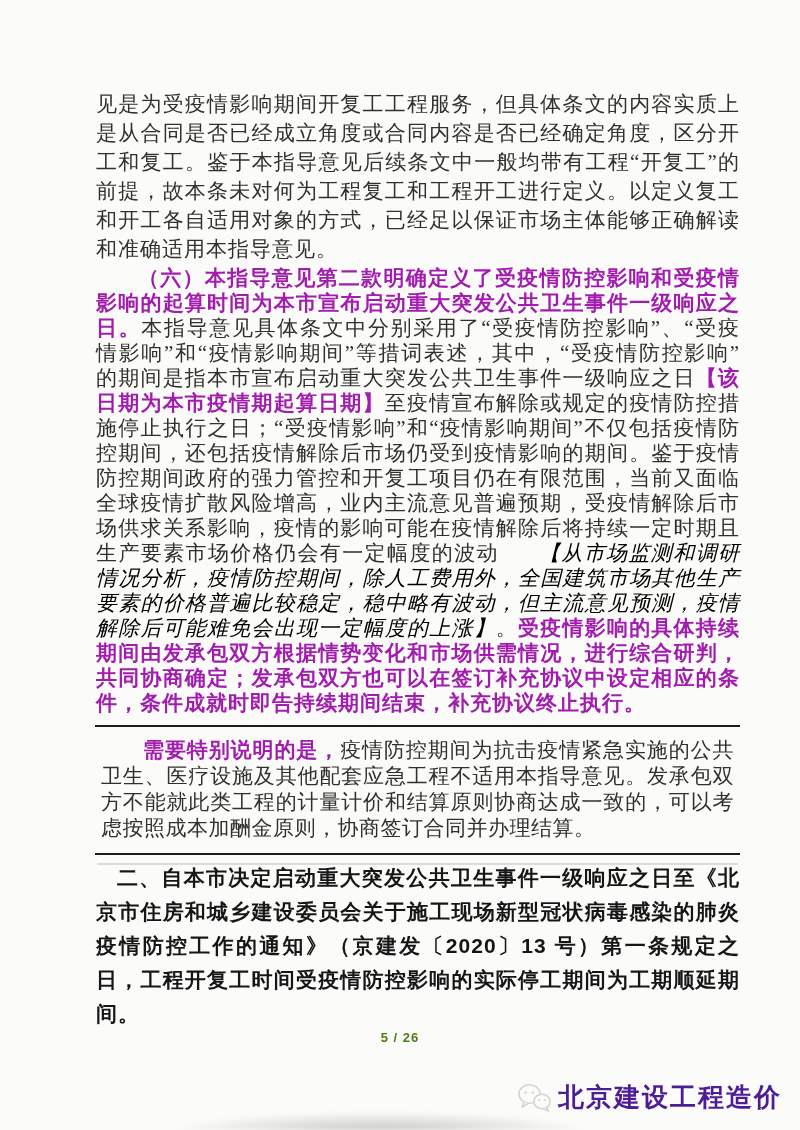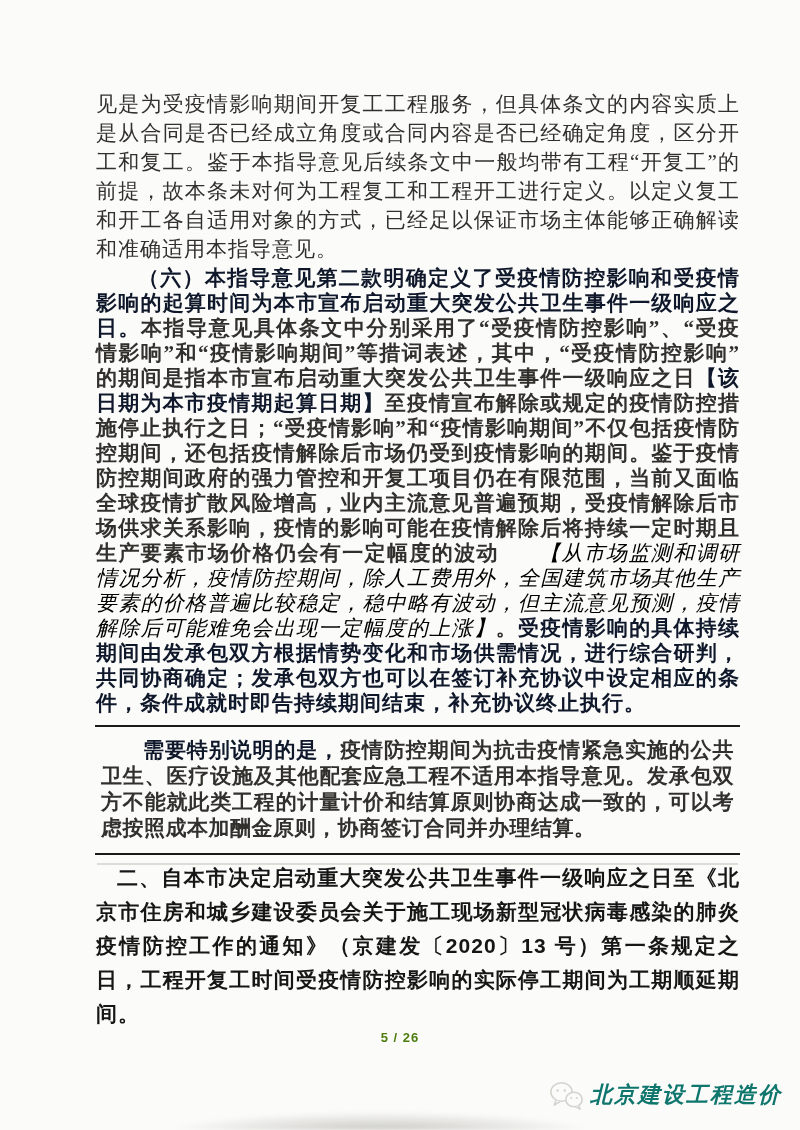--- a/index.html
+++ b/index.html
@@ -18,22 +18,22 @@
     width: 644px;
     margin: 0;
     font-size: 21px;
     color: #32302c;
     text-align: justify;
     text-justify: inter-character;
     letter-spacing: 1px;
   }
   .para1 { top: 90px; line-height: 29px; }
   .para2 { top: 266px; line-height: 25px; text-indent: 2em; }
-  .run-bold { font-weight: bold; color: #0f172a; font-family: Liberation Serif, serif; }
-  .run-regular { font-weight: bold; }
+  .run-bold { font-weight: bold; color: #a21caf; font-family: Liberation Serif, serif; }
+  .run-regular { font-weight: normal; }
   .run-italic { font-style: italic; color: #000000; margin-left: 40px; }
   
   .note-box {
     position: absolute;
     left: 95px;
     top: 725px;
     width: 645px;
     border-top: 2.5px solid #1b1b1b;
     border-bottom: 2.5px solid #1b1b1b;
     padding: 4px 0 6px 0;
@@ -93,25 +93,24 @@
     position: absolute;
     top: 1080px;
     right: 18px;
     display: flex;
     align-items: center;
     gap: 7px;
   }
   .wm-text {
     font-family: "Liberation Sans", "DejaVu Sans", sans-serif;
     font-weight: bold;
-    font-size: 22px;
+    font-size: 26px;
     letter-spacing: 2px;
-    color: #0f766e;
+    color: #4c1d95;
     white-space: nowrap;
-    font-style: italic;
   }
   .wm-icon { display: block; }
   
   .bottom-smudge {
     position: absolute;
     bottom: 0;
     left: 170px;
     width: 420px;
     height: 18px;
     background: radial-gradient(ellipse at 50% 115%, rgba(150,148,140,0.55), rgba(150,148,140,0) 72%);

